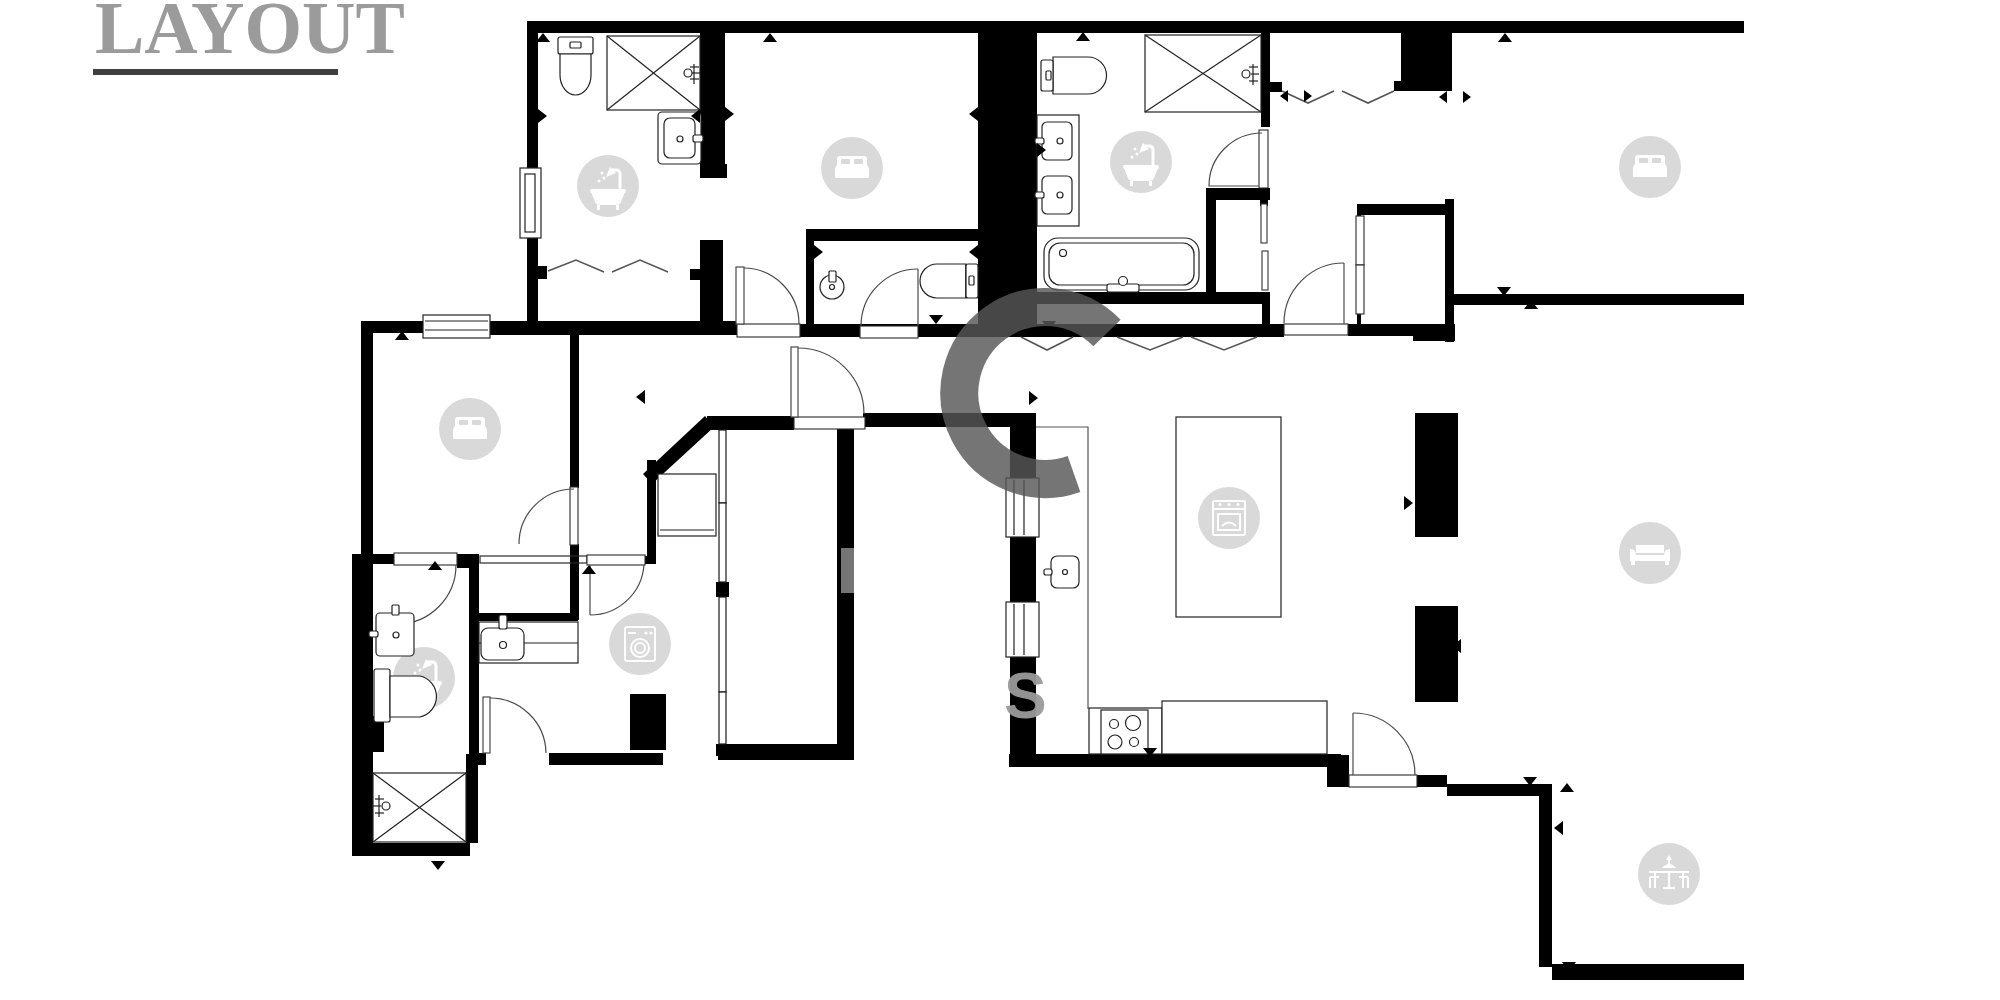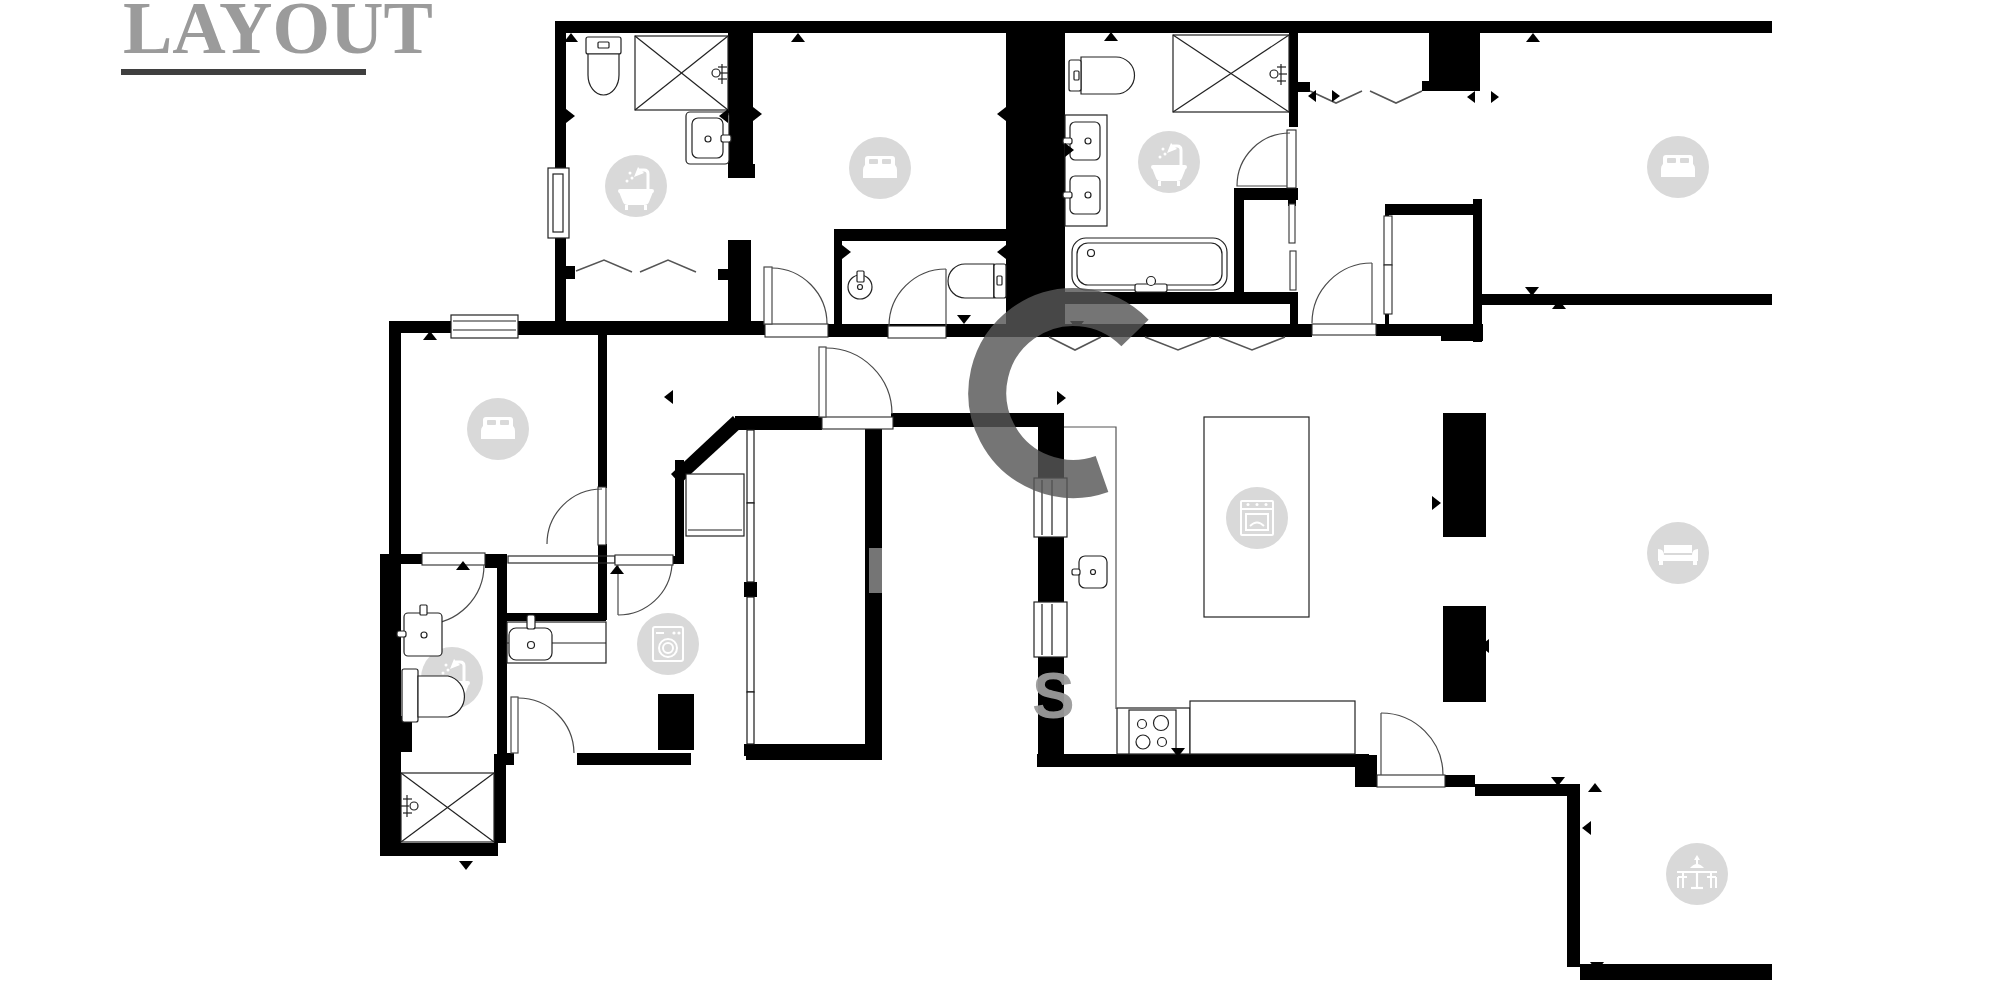--- a/index.html
+++ b/index.html
@@ -1,16 +1,16 @@
 <!DOCTYPE html>
 <html><head>
 <meta charset="utf-8">
 <style>
   html,body{margin:0;padding:0;background:#ffffff;}
-  #page{position:relative;width:1744px;height:1000px;background:#ffffff;overflow:hidden;margin-left:28px;}
+  #page{position:relative;width:1744px;height:1000px;background:#ffffff;overflow:hidden;}
   #title{position:absolute;left:95px;top:-14px;font-family:"Liberation Serif",serif;font-weight:bold;
          font-size:74px;color:#9b9b9b;letter-spacing:0px;}
   #rule{position:absolute;left:93px;top:69px;width:245px;height:6px;background:#3f3f3f;}
   #corner{position:absolute;left:1862px;top:0;width:138px;height:19px;background:#4a4a4a;}
   svg{position:absolute;left:0;top:0;}
 </style>
 </head>
 <body>
 <div id="page">
 

